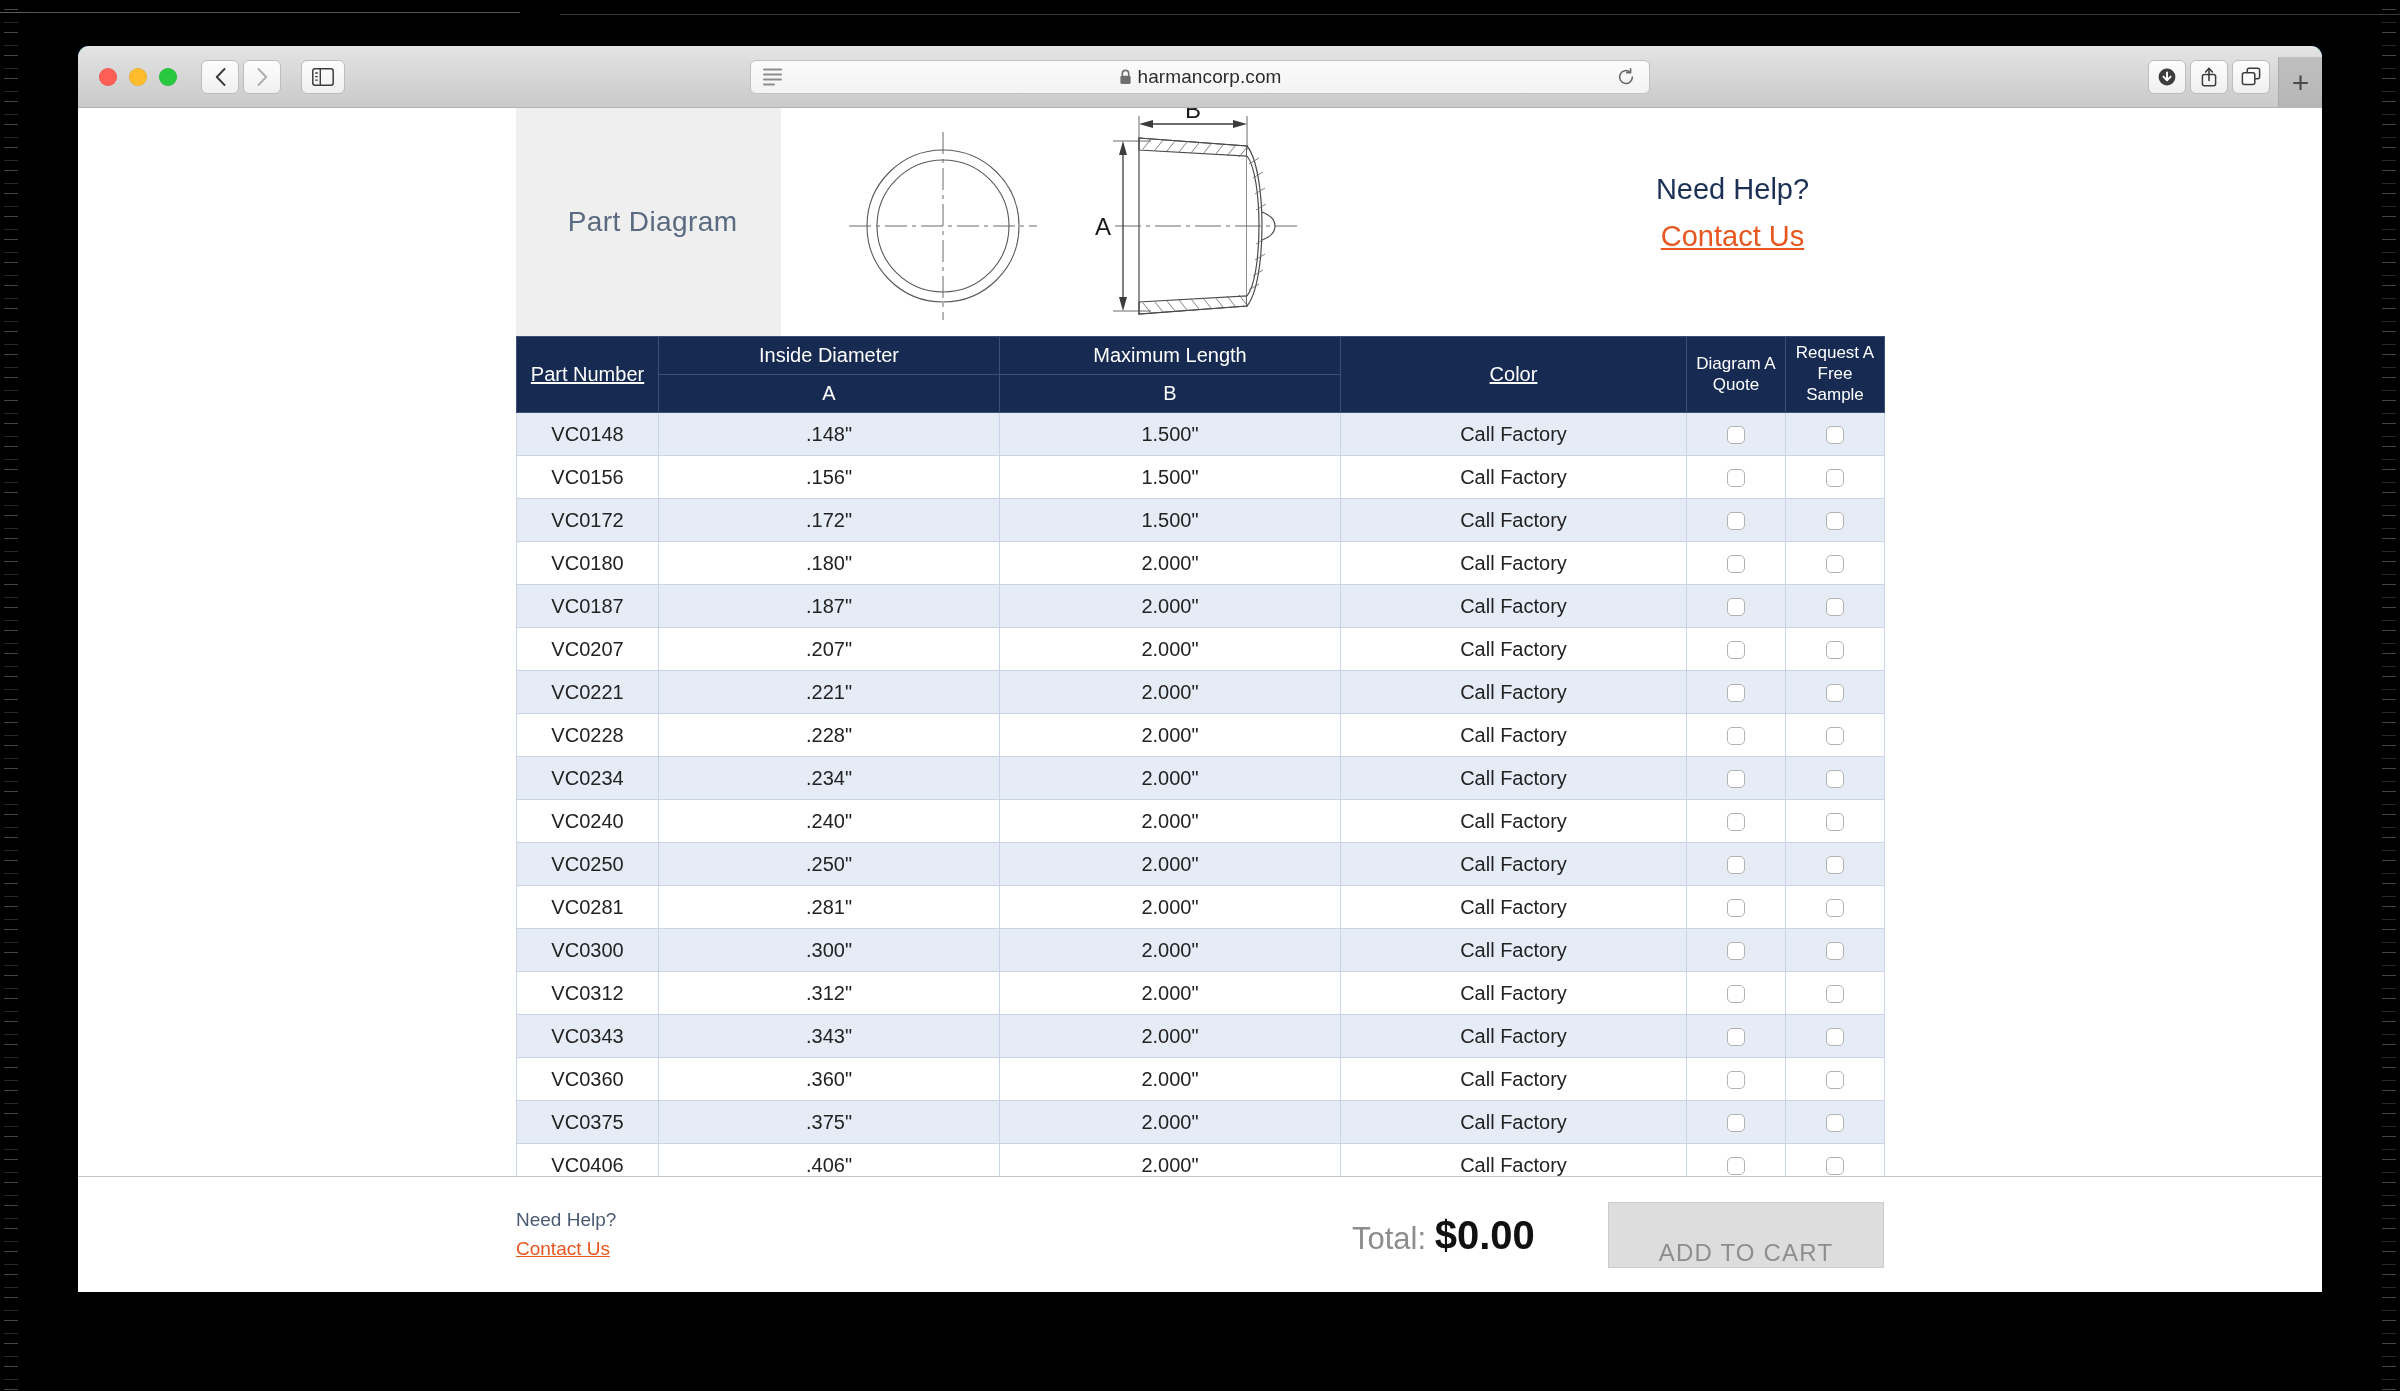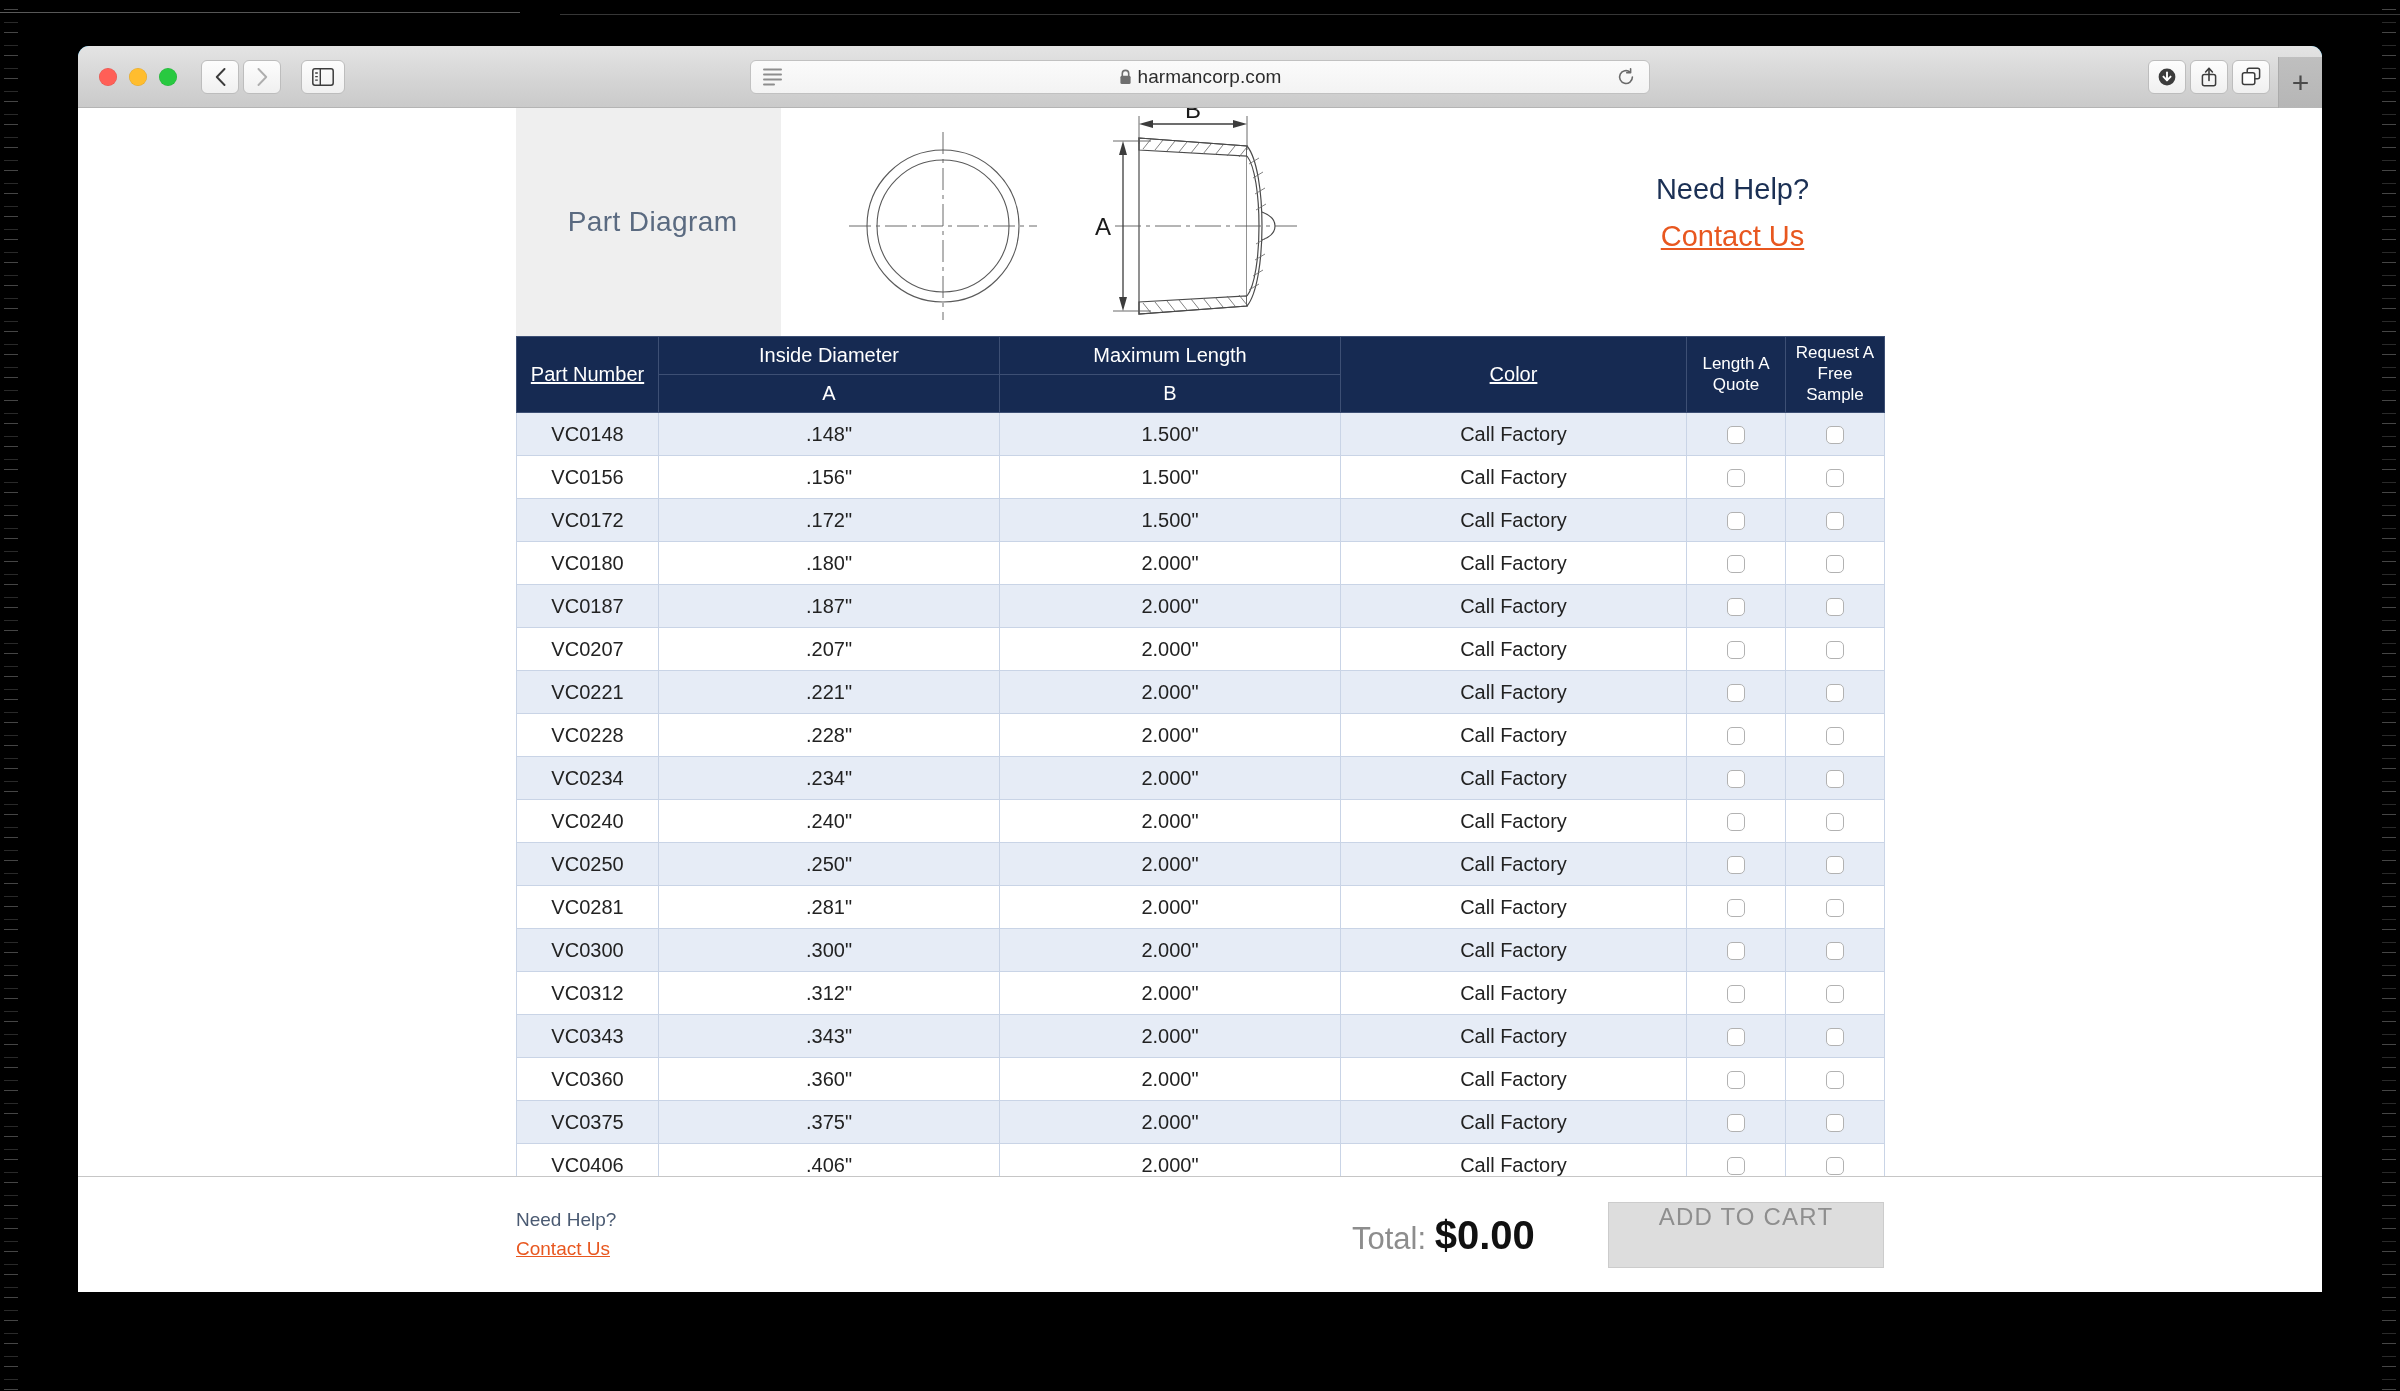--- a/index.html
+++ b/index.html
@@ -144,21 +144,21 @@
   #footer-help { display: flex; flex-direction: column; gap: 7px; }
   #footer-help-title { font-size: 19px; color: #4a5a72; }
   #footer-help-link { font-size: 19px; color: #e8571f; text-decoration: underline; }
   #footer-total { position: absolute; left: 836px; top: 50%; transform: translateY(-50%);
                   font-size: 31px; color: #8d8d8d; white-space: nowrap; }
   #footer-total b { color: #111; font-weight: 700; font-size: 40px; margin-top: 17px; }
   #addcart {
     position: absolute; right: 0; top: 50%; transform: translateY(-50%);
     width: 276px; height: 66px; background: #dddddd; border: 1px solid #cccccc;
     color: #8e8e8e; font-size: 24px; letter-spacing: 1.2px;
-    display: flex; align-items: flex-start; justify-content: center;
+    display: flex; align-items: flex-end; justify-content: center;
   }
 </style>
 </head>
 <body>
 
 <div id="desktop">
   <div class="top-hair"></div>
   <div class="top-hair2"></div>
   <div class="edge-noise left"></div>
   <div class="edge-noise right"></div>
@@ -344,21 +344,21 @@
               <col class="c-color">
                 <col class="c-quote">
                 <col class="c-sample">
             </colgroup>
             <thead>
               <tr>
                 <th rowspan="2" class="th-rowspan">Part Number</th>
                 <th class="th-top">Inside Diameter</th>
                 <th class="th-top">Maximum Length</th>
                 <th rowspan="2" class="th-rowspan">Color</th>
-                <th rowspan="2" class="th-narrow">Length A Quote</th>
+                <th rowspan="2" class="th-narrow">Diagram A Quote</th>
                 <th rowspan="2" class="th-narrow">Request A Free Sample</th>
               </tr>
               <tr>
                 <th class="th-sub">A</th>
                 <th class="th-sub">B</th>
               </tr>
             </thead>
             <tbody id="parts-body">
                 <tr class="alt">
                   <td>VC0148</td>

